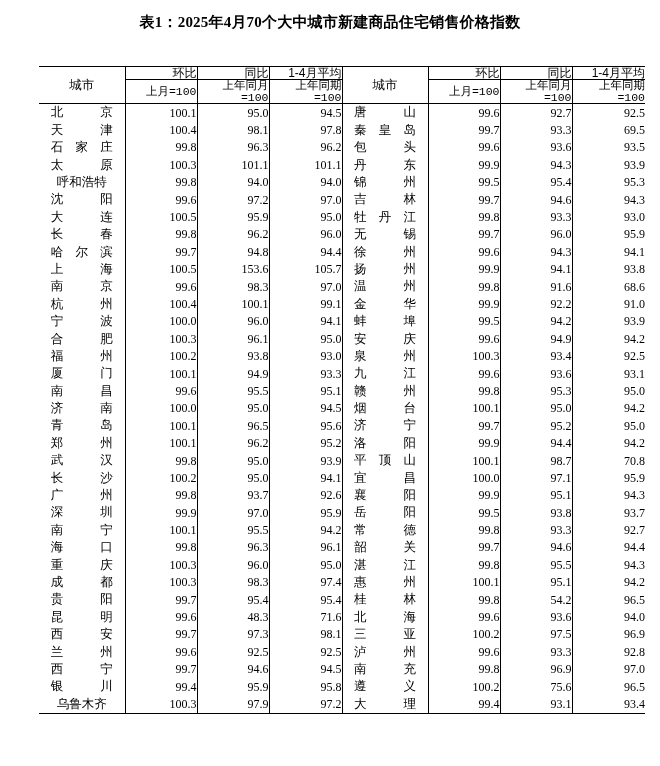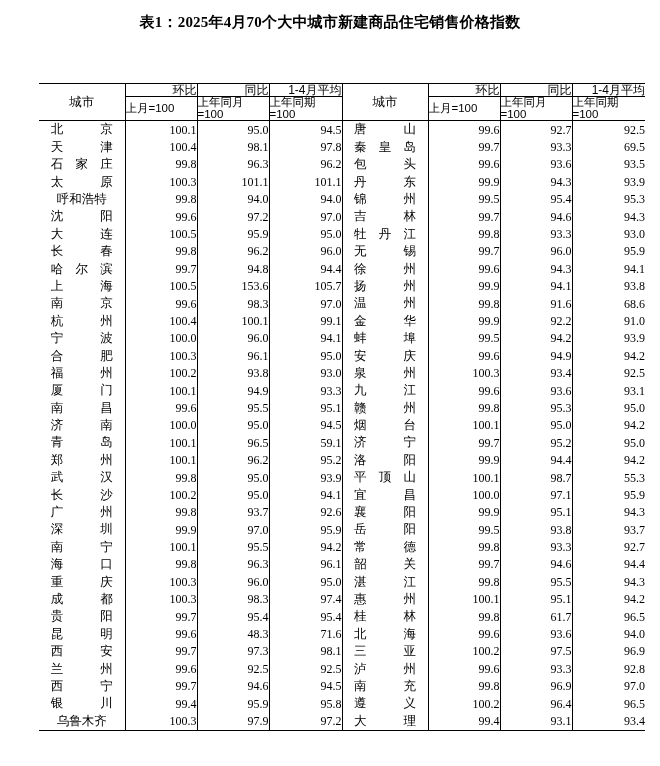--- a/index.html
+++ b/index.html
@@ -13,21 +13,21 @@
     font-family: "Liberation Serif", "DejaVu Serif", serif;
     color: #000000;
     overflow: hidden;
   }
   #page-title {
     text-align: center;
     font-size: 15px;
     font-weight: bold;
     font-family: "Liberation Serif", "DejaVu Serif", serif;
     letter-spacing: 0.2px;
-    margin: 13px 0 17px 0;
+    margin: 13px 0 0 0;
     padding: 0;
     line-height: 1.2;
   }
   .table-wrap {
     margin: 0;
     padding: 12px;
     position: relative;
     width: 660px;
   }
   table.price-table {
@@ -63,22 +63,22 @@
   }
   .vl { border-left: 1.1px solid #000; }
   .vr { border-right: 1.1px solid #000; }
   .hb { border-bottom: 1.1px solid #000; }
   .thick-top { border-top: 1.6px solid #000; }
   .thick-bottom { border-bottom: 1.6px solid #000; }
 
   .hdr-sub {
     font-size: 11.5px;
     line-height: 1.12;
-    text-align: left;
-    font-family: Liberation Sans, sans-serif;
+    text-align: right;
+    font-family: Liberation Mono, monospace;
     padding: 2px 0 3px 0;
   }
 
   
   td.city {
     text-align: center;
     font-size: 12.5px;
     font-family: "Liberation Sans", "DejaVu Sans", sans-serif;
     height: 17.4px;
     white-space: nowrap;
@@ -340,21 +340,21 @@
           <td class="num vl vr">94.5</td>
           <td class="city"><span class="city-inner">烟台</span></td>
           <td class="num vl">100.1</td>
           <td class="num vl">95.0</td>
           <td class="num vl">94.2</td>
         </tr>
         <tr>
           <td class="city"><span class="city-inner">青岛</span></td>
           <td class="num vl">100.1</td>
           <td class="num vl">96.5</td>
-          <td class="num vl vr">59.1</td>
+          <td class="num vl vr">95.6</td>
           <td class="city"><span class="city-inner">济宁</span></td>
           <td class="num vl">99.7</td>
           <td class="num vl">95.2</td>
           <td class="num vl">95.0</td>
         </tr>
         <tr>
           <td class="city"><span class="city-inner">郑州</span></td>
           <td class="num vl">100.1</td>
           <td class="num vl">96.2</td>
           <td class="num vl vr">95.2</td>
@@ -364,21 +364,21 @@
           <td class="num vl">94.2</td>
         </tr>
         <tr>
           <td class="city"><span class="city-inner">武汉</span></td>
           <td class="num vl">99.8</td>
           <td class="num vl">95.0</td>
           <td class="num vl vr">93.9</td>
           <td class="city"><span class="city-inner">平顶山</span></td>
           <td class="num vl">100.1</td>
           <td class="num vl">98.7</td>
-          <td class="num vl">55.3</td>
+          <td class="num vl">70.8</td>
         </tr>
         <tr>
           <td class="city"><span class="city-inner">长沙</span></td>
           <td class="num vl">100.2</td>
           <td class="num vl">95.0</td>
           <td class="num vl vr">94.1</td>
           <td class="city"><span class="city-inner">宜昌</span></td>
           <td class="num vl">100.0</td>
           <td class="num vl">97.1</td>
           <td class="num vl">95.9</td>
@@ -443,21 +443,21 @@
           <td class="num vl">95.1</td>
           <td class="num vl">94.2</td>
         </tr>
         <tr>
           <td class="city"><span class="city-inner">贵阳</span></td>
           <td class="num vl">99.7</td>
           <td class="num vl">95.4</td>
           <td class="num vl vr">95.4</td>
           <td class="city"><span class="city-inner">桂林</span></td>
           <td class="num vl">99.8</td>
-          <td class="num vl">61.7</td>
+          <td class="num vl">54.2</td>
           <td class="num vl">96.5</td>
         </tr>
         <tr>
           <td class="city"><span class="city-inner">昆明</span></td>
           <td class="num vl">99.6</td>
           <td class="num vl">48.3</td>
           <td class="num vl vr">71.6</td>
           <td class="city"><span class="city-inner">北海</span></td>
           <td class="num vl">99.6</td>
           <td class="num vl">93.6</td>
@@ -493,21 +493,21 @@
           <td class="num vl">96.9</td>
           <td class="num vl">97.0</td>
         </tr>
         <tr>
           <td class="city"><span class="city-inner">银川</span></td>
           <td class="num vl">99.4</td>
           <td class="num vl">95.9</td>
           <td class="num vl vr">95.8</td>
           <td class="city"><span class="city-inner">遵义</span></td>
           <td class="num vl">100.2</td>
-          <td class="num vl">96.4</td>
+          <td class="num vl">75.6</td>
           <td class="num vl">96.5</td>
         </tr>
         <tr>
           <td class="city thick-bottom"><span class="city-inner tight">乌鲁木齐</span></td>
           <td class="num vl thick-bottom">100.3</td>
           <td class="num vl thick-bottom">97.9</td>
           <td class="num vl vr thick-bottom">97.2</td>
           <td class="city thick-bottom"><span class="city-inner">大理</span></td>
           <td class="num vl thick-bottom">99.4</td>
           <td class="num vl thick-bottom">93.1</td>

